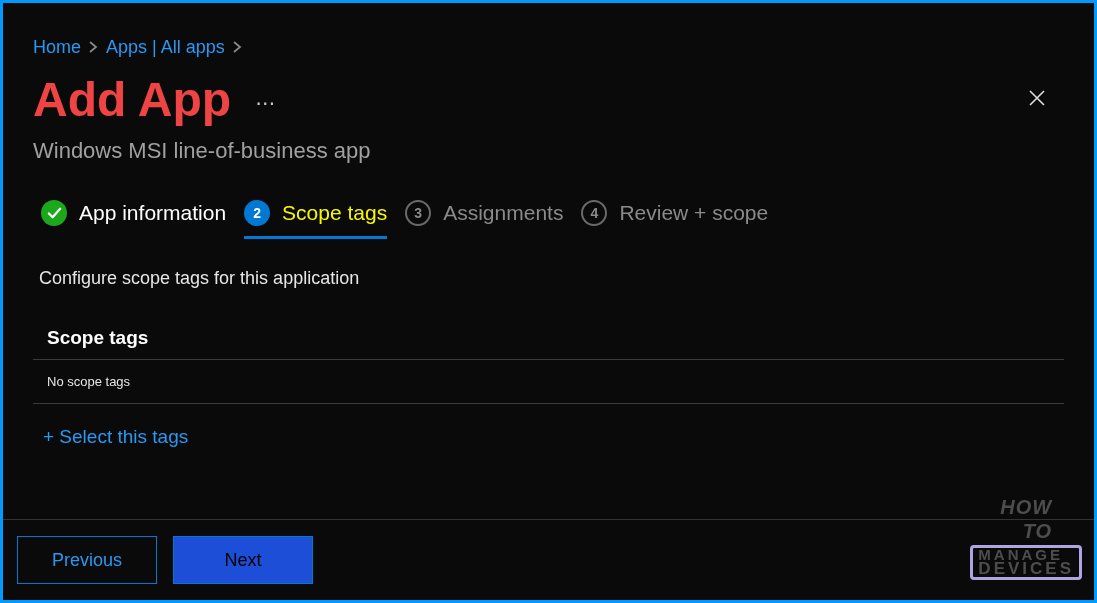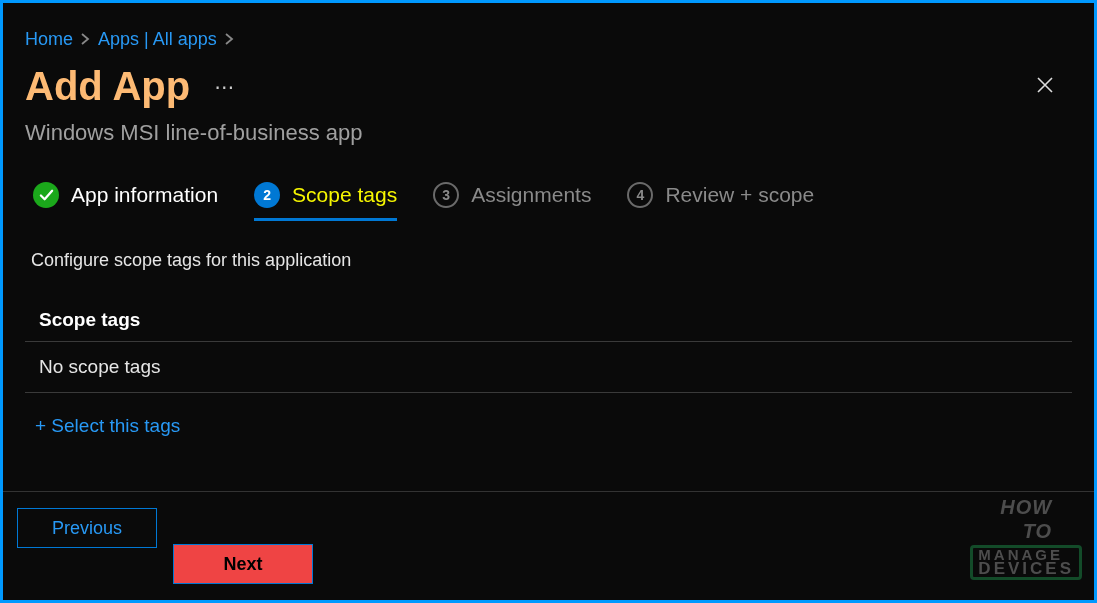--- a/index.html
+++ b/index.html
@@ -13,21 +13,21 @@
     width: 1097px;
     height: 603px;
     overflow: hidden;
     position: relative;
   }
   .frame {
     border: 3px solid #0099ff;
     width: 1097px;
     height: 603px;
     background: #0a0a0a;
-    padding: 8px;
+    padding: 16px;
     position: relative;
   }
   .inner {
     padding: 18px 14px 0 14px;
     height: 100%;
     display: flex;
     flex-direction: column;
   }
   
   .breadcrumb {
@@ -52,22 +52,22 @@
     display: flex;
     align-items: center;
     justify-content: space-between;
   }
   .title-left {
     display: flex;
     align-items: baseline;
     gap: 24px;
   }
   .page-title {
-    color: #fdba74;
-    font-size: 40px;
+    color: #ef4444;
+    font-size: 48px;
     font-weight: 600;
     letter-spacing: 0px;
   }
   .ellipsis {
     color: #ccc;
     font-size: 20px;
     letter-spacing: 2px;
     cursor: pointer;
     position: relative;
     top: -6px;
@@ -83,21 +83,21 @@
   .subtitle {
     color: #a0a0a0;
     font-size: 22px;
     margin-top: 11px;
     margin-bottom: 36px;
   }
   
   .steps {
     display: flex;
     align-items: center;
-    gap: 36px;
+    gap: 18px;
     margin-bottom: 8px;
     padding-left: 8px;
   }
   .step {
     display: flex;
     align-items: center;
     gap: 12px;
     font-size: 21px;
     cursor: default;
     padding-bottom: 10px;
@@ -151,21 +151,21 @@
   }
   .section-header {
     color: #fff;
     font-weight: 600;
     font-size: 19px;
     padding: 10px 6px 10px 14px;
     border-bottom: 1px solid #3a3a3a;
   }
   .section-row {
     color: #e6e6e6;
-    font-size: 19px;
+    font-size: 13px;
     padding: 14px 6px 14px 14px;
     border-bottom: 1px solid #3a3a3a;
   }
   .add-link {
     color: #2899f5;
     font-size: 19px;
     padding: 22px 6px 10px 10px;
     cursor: pointer;
   }
   
@@ -175,39 +175,38 @@
     left: 0;
     right: 0;
     border-top: 1px solid #333;
     padding: 16px 14px;
     display: flex;
     gap: 16px;
     background: #0a0a0a;
   }
   .btn {
     min-width: 140px;
-    height: 40px;
+    height: 48px;
     font-size: 18px;
     display: flex;
     align-items: center;
     justify-content: center;
     cursor: pointer;
     font-family: inherit;
   }
   .btn-secondary {
     background: transparent;
     border: 1px solid #0078d4;
     color: #2899f5;
   }
   .btn-primary {
-    background: #ef4444;
+    background: #1d4ed8;
     border: 1px solid #0078d4;
     color: #000;
-    font-weight: 700;
-    margin-top: 36px;
+    font-weight: 400;
   }
   
   .watermark {
     position: absolute;
     right: 12px;
     bottom: 20px;
     display: flex;
     align-items: center;
     gap: 6px;
     font-family: Arial, sans-serif;
@@ -225,21 +224,21 @@
     letter-spacing: 1px;
     font-style: italic;
   }
   .wm-to {
     font-size: 20px;
     letter-spacing: 1px;
     font-style: italic;
     margin-top: 8px;
   }
   .wm-box {
-    border: 3px solid #14532d;
+    border: 3px solid #c4b5fd;
     border-radius: 4px;
     padding: 1px 5px;
     line-height: 0.85;
     text-align: left;
   }
   .wm-manage {
     font-size: 15px;
     letter-spacing: 3px;
   }
   .wm-devices {

